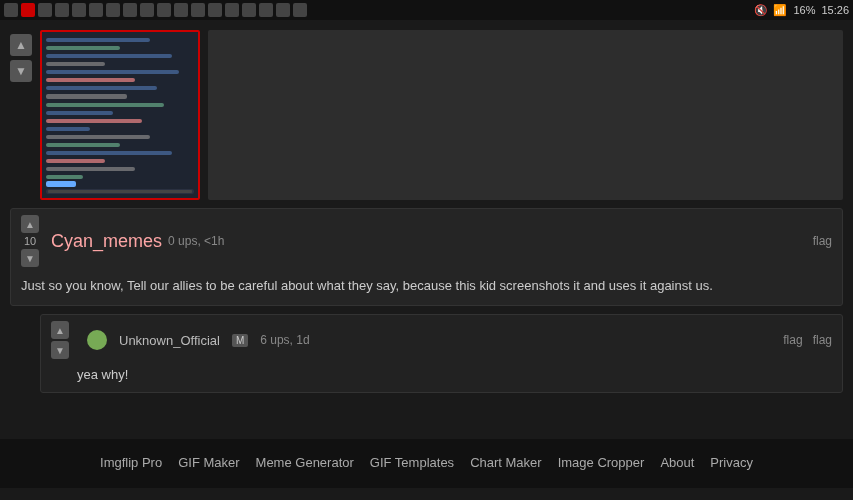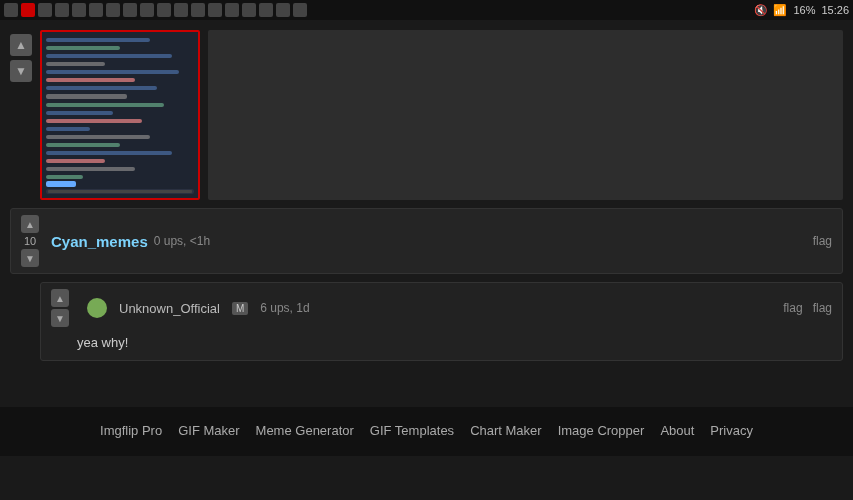--- a/index.html
+++ b/index.html
@@ -138,23 +138,23 @@
 
     .comment-vote-col {
       display: flex;
       flex-direction: column;
       align-items: center;
       gap: 2px;
       margin-right: 6px;
     }
 
     .comment-user {
-      color: #7dd3fc;
-      font-weight: bold;
-      font-size: 15px;
+      color: #fca5a5;
+      font-weight: normal;
+      font-size: 18px;
     }
 
     .comment-meta {
       color: #888;
       font-size: 12px;
     }
 
     .flag-link {
       margin-left: auto;
       color: #888;
@@ -334,20 +334,21 @@
           </button>
           <span class="vote-count">10</span>
           <button class="vote-btn" style="width:18px;height:18px;font-size:10px;">
             <span class="arrow-down"></span>
           </button>
         </div>
         <span class="comment-user">Cyan_memes</span>
         <span class="comment-meta">0 ups, &lt;1h</span>
         <span class="flag-link">flag</span>
       </div>
+      <div class="comment-text">Just so you know, Tell our allies to be careful about what they say, because this kid screenshots it and uses it against us.</div>
     </div>
 
     <div class="comment-block-reply" style="margin-left: 30px;">
       <div class="reply-header">
         <div class="comment-vote-col">
           <button class="vote-btn" style="width:18px;height:18px;font-size:10px;">
             <span class="arrow-up"></span>
           </button>
           <button class="vote-btn" style="width:18px;height:18px;font-size:10px;">
             <span class="arrow-down"></span>

